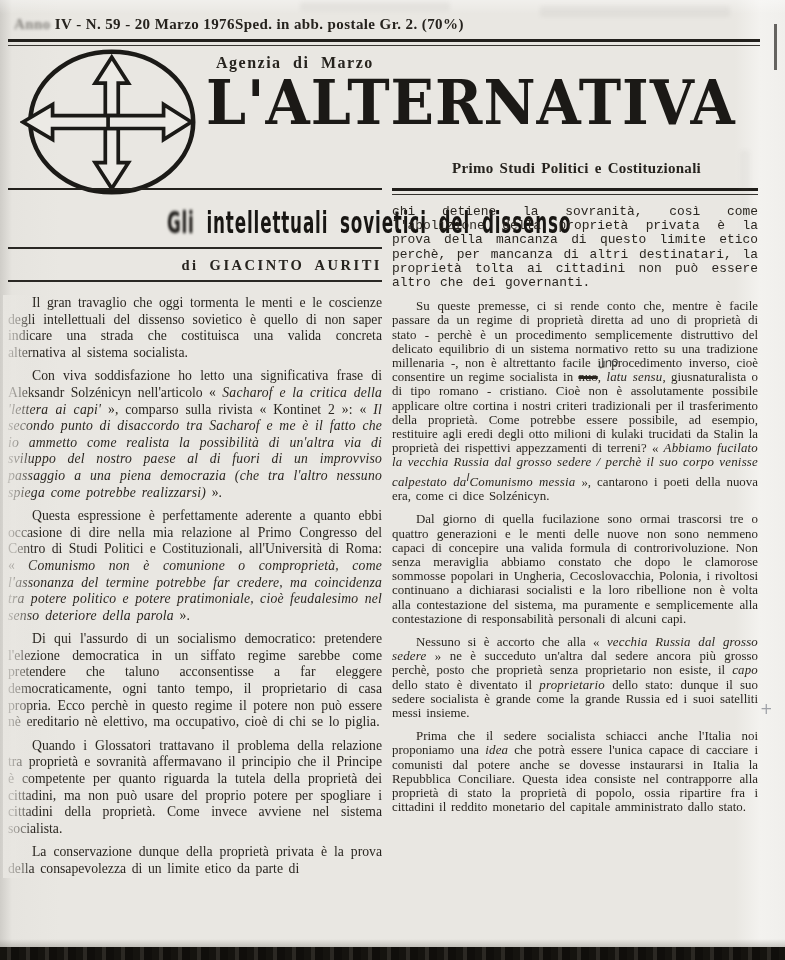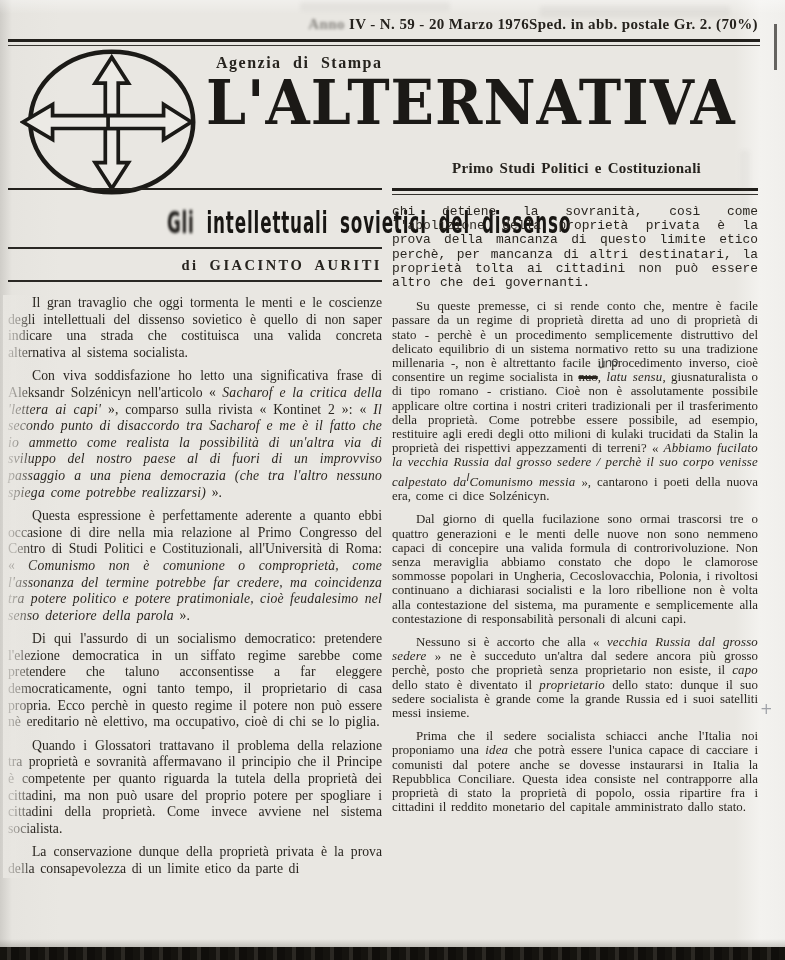--- a/index.html
+++ b/index.html
@@ -4,21 +4,21 @@
 <style>
   html,body{margin:0;padding:0;background:#b7b5b0;}
   .page{
     position:relative;width:785px;height:960px;overflow:hidden;
     background:
       linear-gradient(180deg, rgba(255,255,255,.35) 0px, rgba(255,255,255,0) 14px),
       linear-gradient(90deg,#cfcdc8 0px,#e6e4df 12px,#e9e7e2 60px,#e9e7e2 735px,#f3f2ef 760px,#f0efec 785px);
     font-family:"Liberation Serif",serif;color:#26231e;
   }
   
-  .issue-row{position:absolute;top:16px;left:14px;width:744px;display:flex;justify-content:flex-end;
+  .issue-row{position:absolute;top:16px;left:14px;width:744px;display:flex;justify-content:flex-start;
     font-size:15px;font-weight:600;letter-spacing:.4px;white-space:nowrap;}
   .smudge{filter:blur(1.5px);opacity:.5;}
   .rule-head{position:absolute;top:39px;left:8px;width:752px;height:7px;
     border-top:3px solid #23211d;border-bottom:1.5px solid #3a3833;box-sizing:border-box;}
   .logo{position:absolute;top:48px;left:20px;}
   .agency{position:absolute;top:54px;left:216px;font-size:16px;font-weight:700;letter-spacing:1.5px;word-spacing:6px;}
   .masthead{position:absolute;top:66px;left:206px;font-family:"DejaVu Serif",serif;font-weight:700;
     font-size:57px;letter-spacing:1px;transform:scaleY(1.08);transform-origin:left top;white-space:nowrap;color:#1b1916;}
   .subtitle{position:absolute;top:160px;left:452px;font-size:15px;font-weight:600;letter-spacing:.3px;word-spacing:2px;white-space:nowrap;}
   
@@ -79,21 +79,21 @@
   <div class="logo">
     <svg width="178" height="148" viewBox="0 0 190 160" aria-hidden="true">
       <ellipse cx="98" cy="80" rx="88" ry="76" fill="none" stroke="#1b1a17" stroke-width="5"></ellipse>
       <polygon points="98,10 116,38 105,38 105,82 91,82 91,38 80,38" fill="#eceae5" stroke="#1b1a17" stroke-width="4"></polygon>
       <polygon points="98,152 116,124 105,124 105,78 91,78 91,124 80,124" fill="#eceae5" stroke="#1b1a17" stroke-width="4"></polygon>
       <polygon points="2,80 34,61 34,73 102,73 102,87 34,87 34,99" fill="#eceae5" stroke="#1b1a17" stroke-width="4"></polygon>
       <polygon points="184,80 154,61 154,73 94,73 94,87 154,87 154,99" fill="#eceae5" stroke="#1b1a17" stroke-width="4"></polygon>
     </svg>
   </div>
 
-  <div class="agency">Agenzia di Stampa</div>
+  <div class="agency">Agenzia di Marzo</div>
   <div class="masthead">L'ALTERNATIVA</div>
   <div class="subtitle">Primo Studi Politici e Costituzionali</div>
 
   <div class="col col-left">
     <div class="rule"></div>
     <div class="title-wrap">
       <span class="tline"><span class="tcond"><span class="smudged-word">Gli</span> <span>intellettuali sovietici del dissenso</span></span></span>
     </div>
     <div class="rule-thin"></div>
     <div class="byline-wrap"><span class="byline">di GIACINTO AURITI</span></div>

